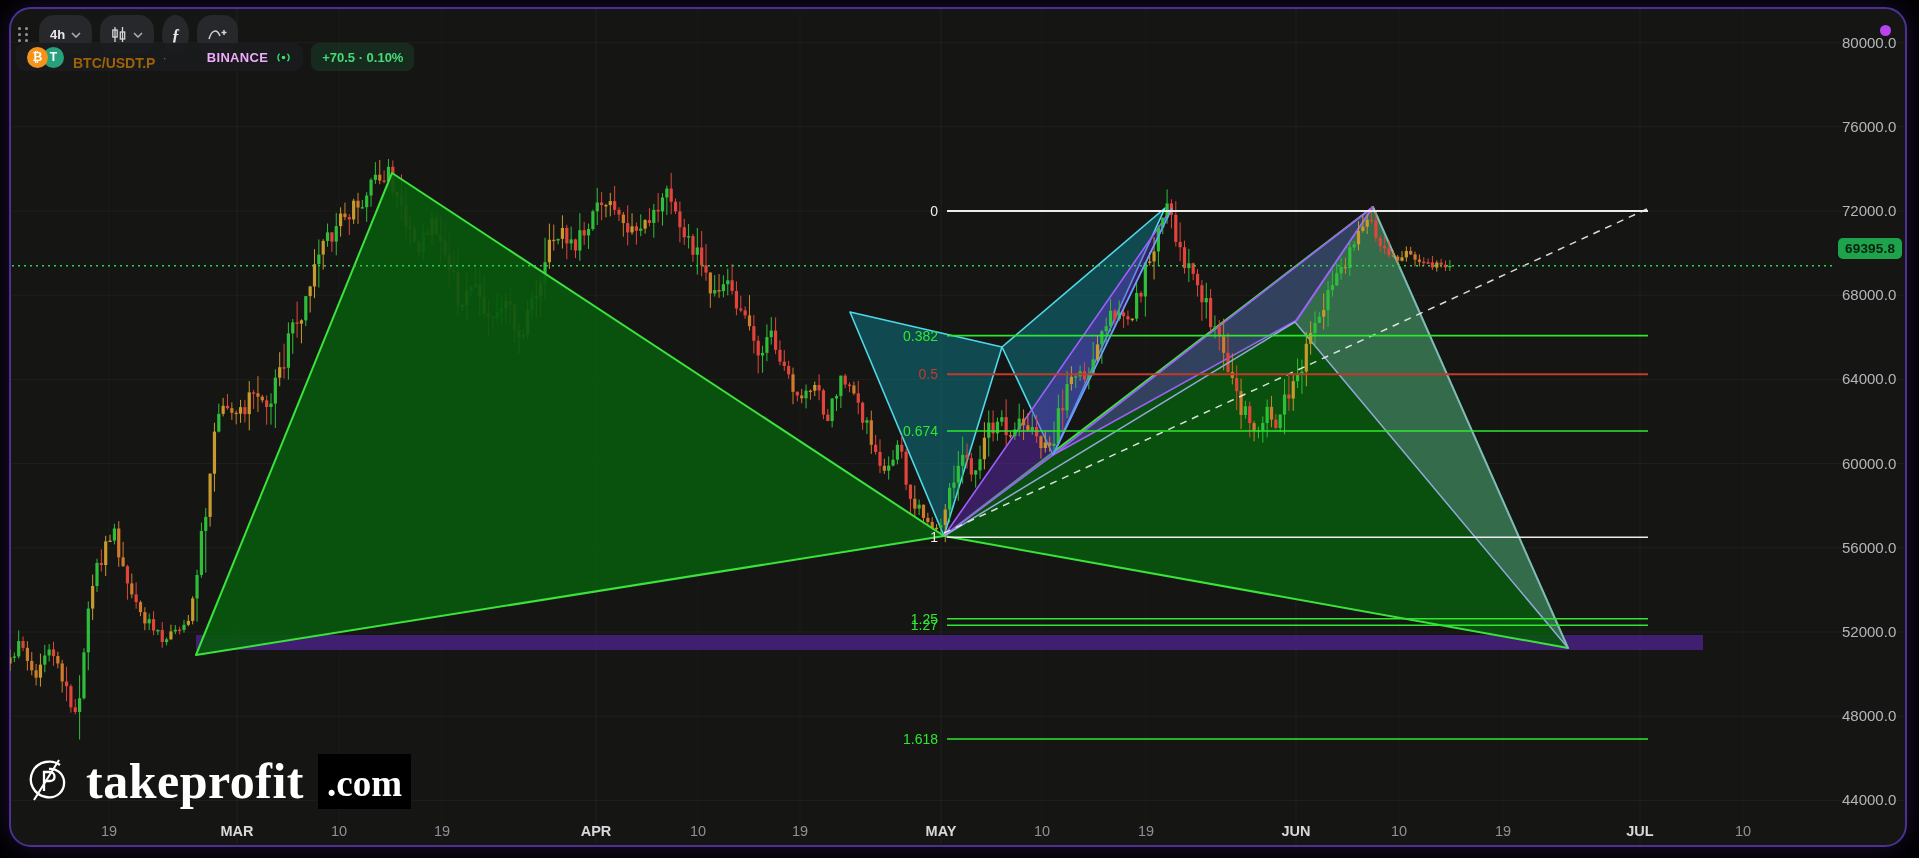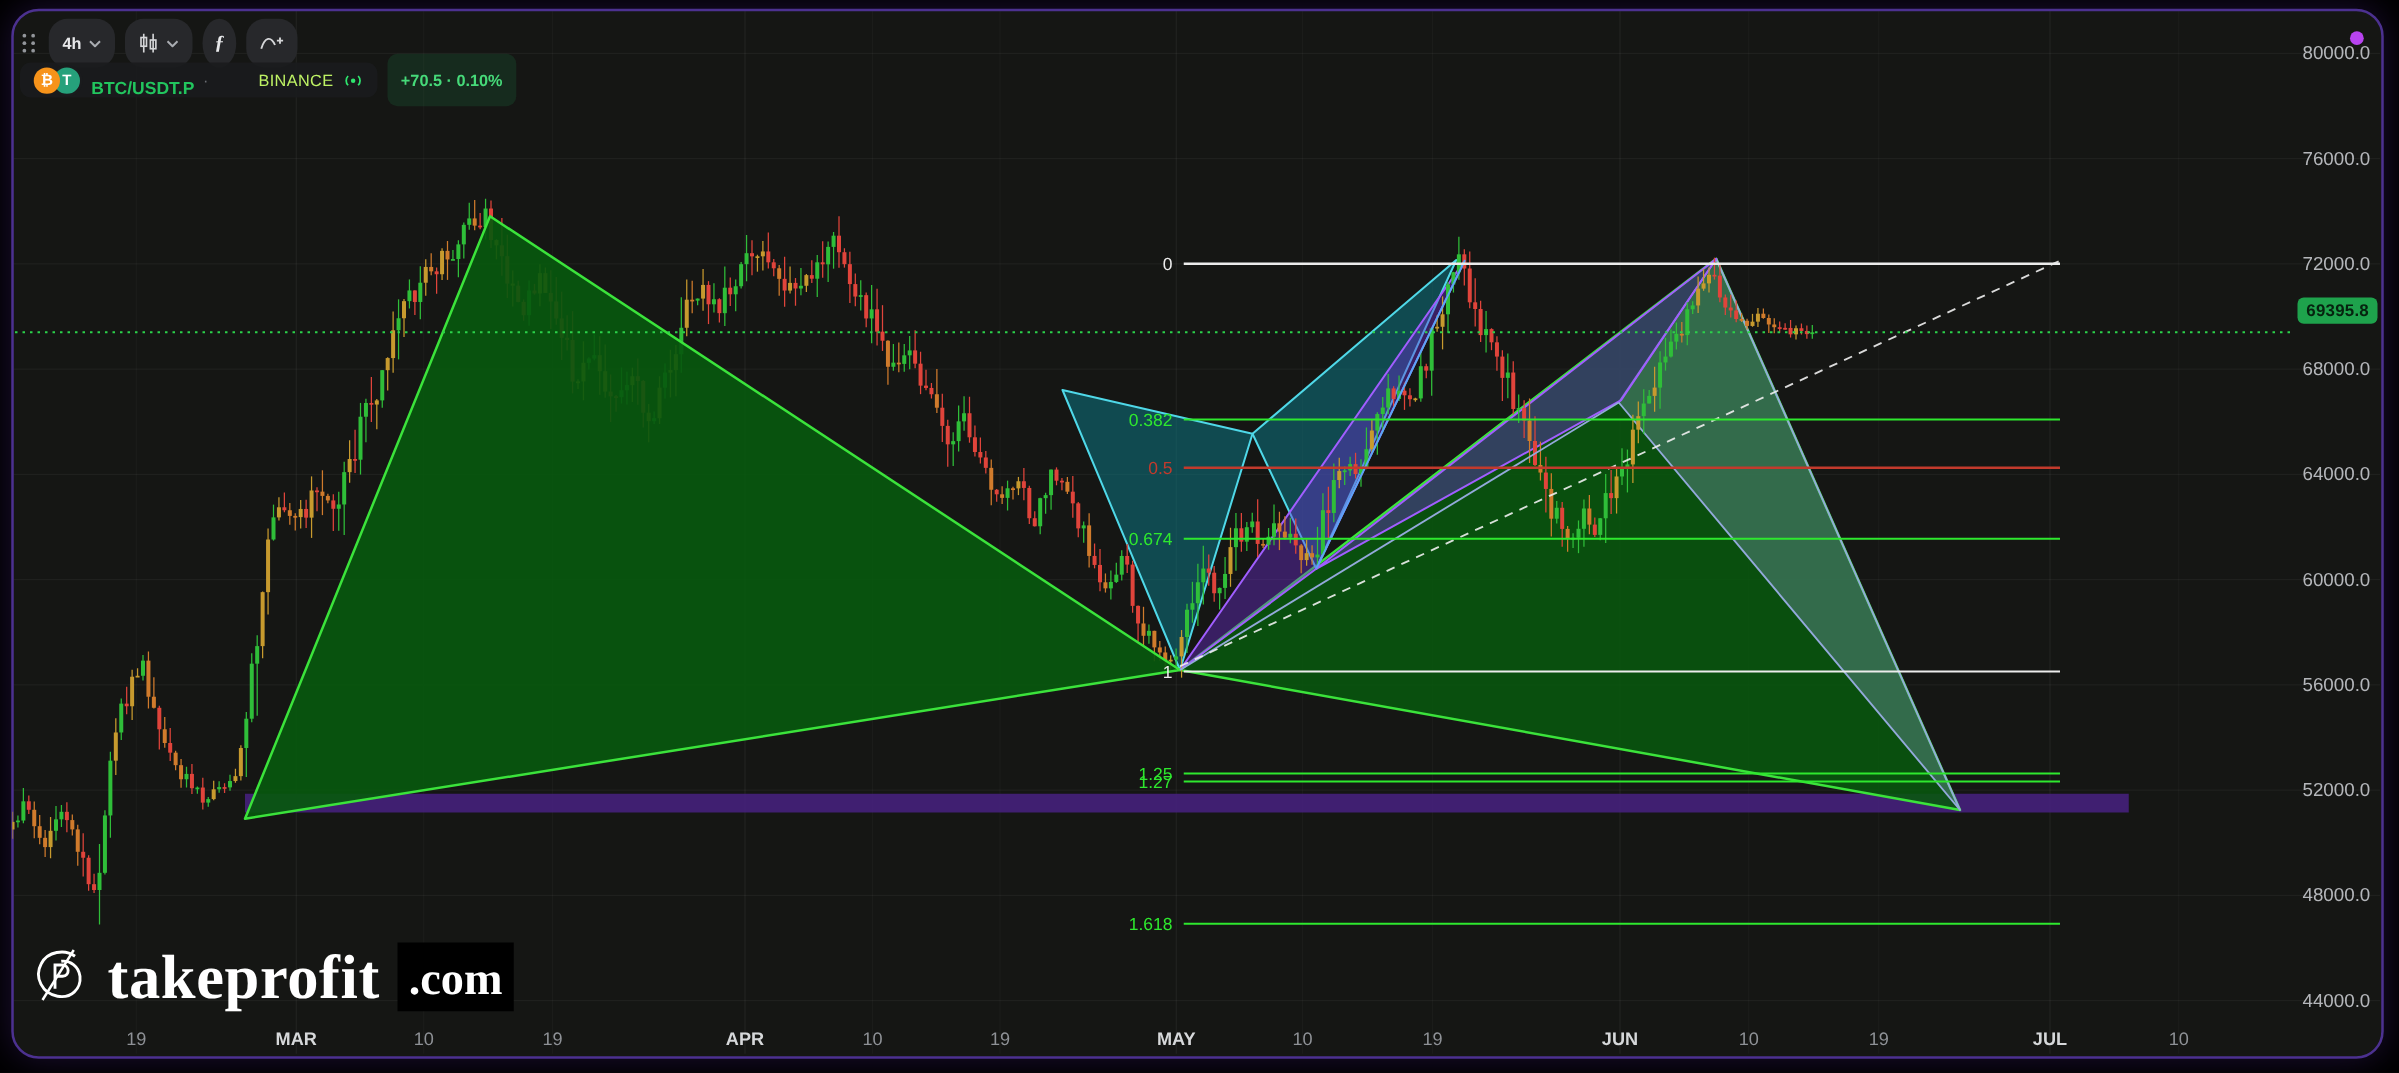--- a/index.html
+++ b/index.html
@@ -14,25 +14,25 @@
   .dots{display:grid;grid-template-columns:4px 4px;grid-gap:3px;margin-right:2px;cursor:grab;}
   .dots i{width:3px;height:3px;border-radius:50%;background:#93969b;}
   .fx{font-family:"Liberation Serif",serif;font-style:italic;font-size:16px;}
   .symrow{position:absolute;left:16px;top:43px;display:flex;gap:8px;align-items:center;z-index:6;}
   .symchip{display:inline-flex;align-items:center;gap:7px;background:rgba(26,27,29,.92);border-radius:9px;
            height:28px;padding:0 11px;cursor:pointer;}
   .coin{width:21px;height:21px;border-radius:50%;display:inline-flex;align-items:center;justify-content:center;
         color:#fff;font-size:12px;font-weight:700;}
   .coin.btc{background:#f7931a;z-index:1;}
   .coin.usdt{background:#26a17b;margin-left:-7px;border:2px solid #1a1b1d;}
-  .pair{color:#22c55e;font-size:14px;font-weight:700;margin-top:12px;}
+  .pair{color:#a16207;font-size:14px;font-weight:700;margin-top:12px;}
   .sep{color:#6b6e73;font-size:13px;}
-  .exch{color:#bef264;font-size:13px;font-weight:400;letter-spacing:.3px;padding-left:33px;}
+  .exch{color:#f0abfc;font-size:13px;font-weight:700;letter-spacing:.3px;padding-left:33px;}
   .badge{background:rgba(35,170,90,.15);color:#46da79;font-size:13px;font-weight:700;border-radius:8px;
-         height:42px;display:inline-flex;align-items:center;padding:0 11px;}
+         height:28px;display:inline-flex;align-items:center;padding:0 11px;}
   .watermark{position:absolute;left:22px;top:752px;display:flex;align-items:center;gap:12px;z-index:4;color:#fff;}
   .wm-text{font-family:"Liberation Serif",serif;font-size:50px;font-weight:700;letter-spacing:.5px;}
   .wm-com{font-family:"Liberation Serif",serif;font-size:37px;font-weight:700;background:#000;
           padding:8px 9px 4px;margin-left:2px;}
   .price-tag{position:absolute;left:1838px;top:255px;background:#1ea24c;color:#06230f;font-weight:800;
              font-size:13.5px;padding:3px 7px;border-radius:5px;z-index:7;letter-spacing:.2px;}
   .notif{position:absolute;left:1880px;top:25px;width:11px;height:11px;border-radius:50%;background:#b843f0;z-index:7;}
   svg text{font-family:"Liberation Sans",sans-serif;}
 </style>
 </head>

